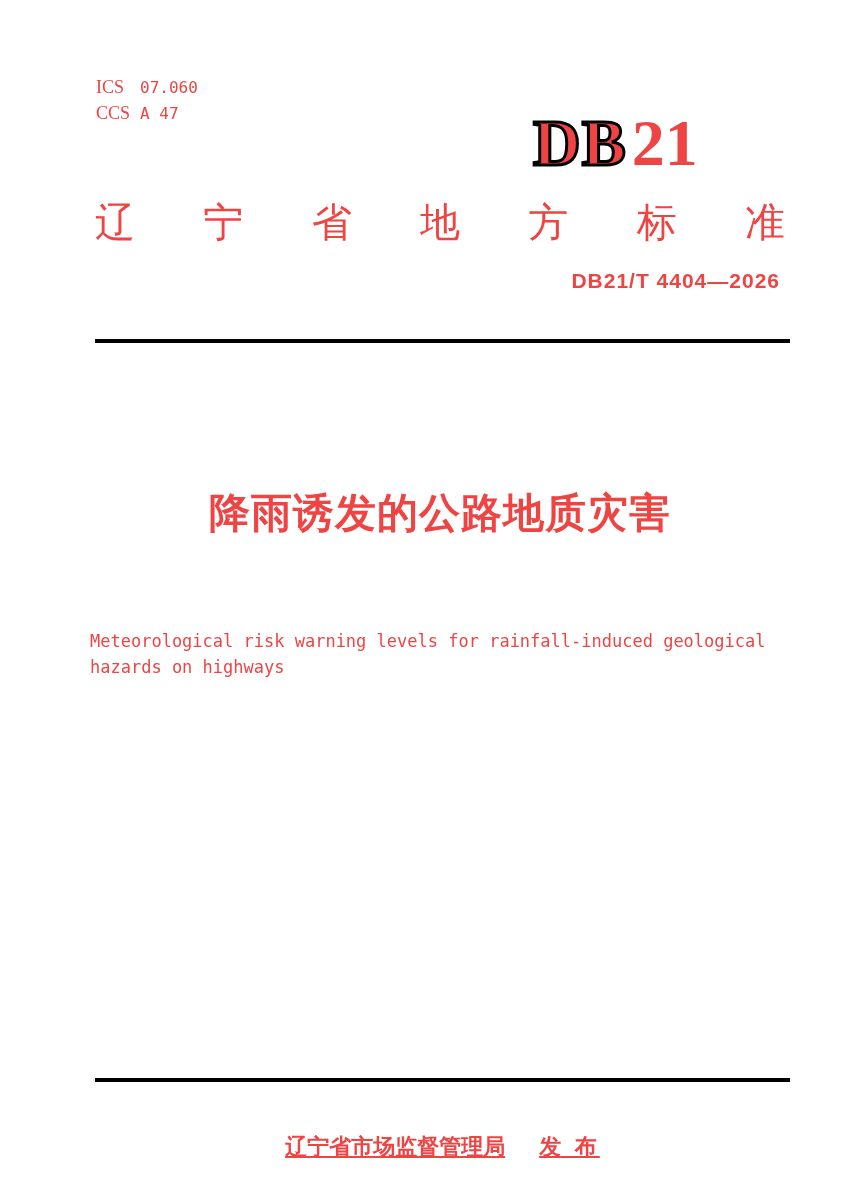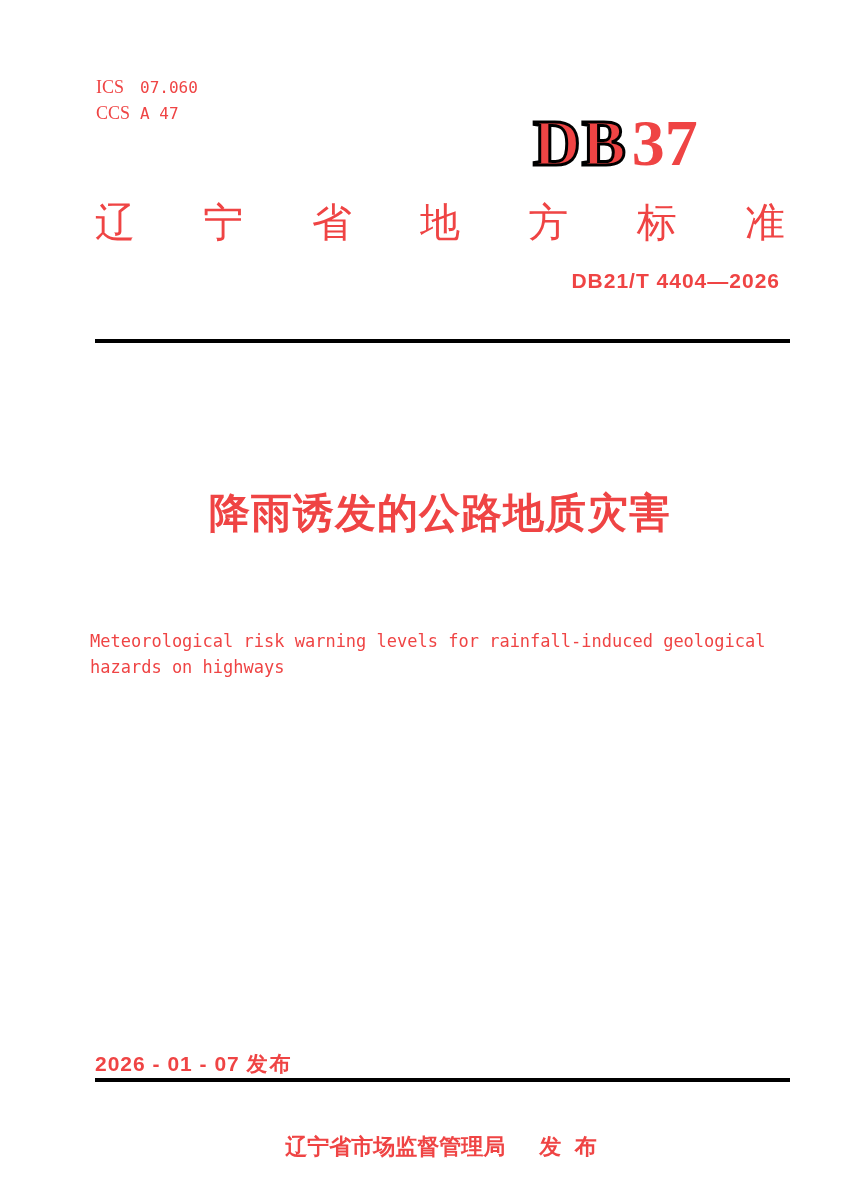--- a/index.html
+++ b/index.html
@@ -130,20 +130,21 @@
   
   .publisher {
     position: absolute;
     left: 95px;
     top: 1092px;
     width: 695px;
     text-align: center;
     font-size: 22px;
     font-weight: 700;
     white-space: nowrap;
+    text-decoration: underline;
   }
   .publisher .publish-label {
     margin-left: 34px;
     letter-spacing: 3px;
   }
 </style>
 </head>
 <body>
 
 <div class="page">
@@ -151,21 +152,21 @@
   <div class="codes">
     <div class="code-line">
       <span class="code-label">ICS</span><span class="code-value">07.060</span>
     </div>
     <div class="code-line">
       <span class="code-label">CCS</span><span class="code-value">A 47</span>
     </div>
   </div>
 
   <div class="db21">
-    <span class="db">DB</span><span class="num">37</span>
+    <span class="db">DB</span><span class="num">21</span>
   </div>
 
   <div class="standard-name">
     <span>辽</span>
     <span>宁</span>
     <span>省</span>
     <span>地</span>
     <span>方</span>
     <span>标</span>
     <span>准</span>
@@ -175,24 +176,20 @@
 
   <div class="rule rule-top"></div>
 
   <div class="title-cn">
     <div>降雨诱发的公路地质灾害</div>
   </div>
 
   <div class="title-en">Meteorological risk warning levels for rainfall-induced geological hazards on highways</div>
 
   <div class="dates">
-    <div>
-      <span>2026 - 01 - 07</span>
-      <span class="cn">发布</span>
-    </div>
   </div>
 
   <div class="rule rule-bottom"></div>
 
   <div class="publisher">
     <span>辽宁省市场监督管理局</span><span class="publish-label">发 布</span>
   </div>
 
 </div>
 

